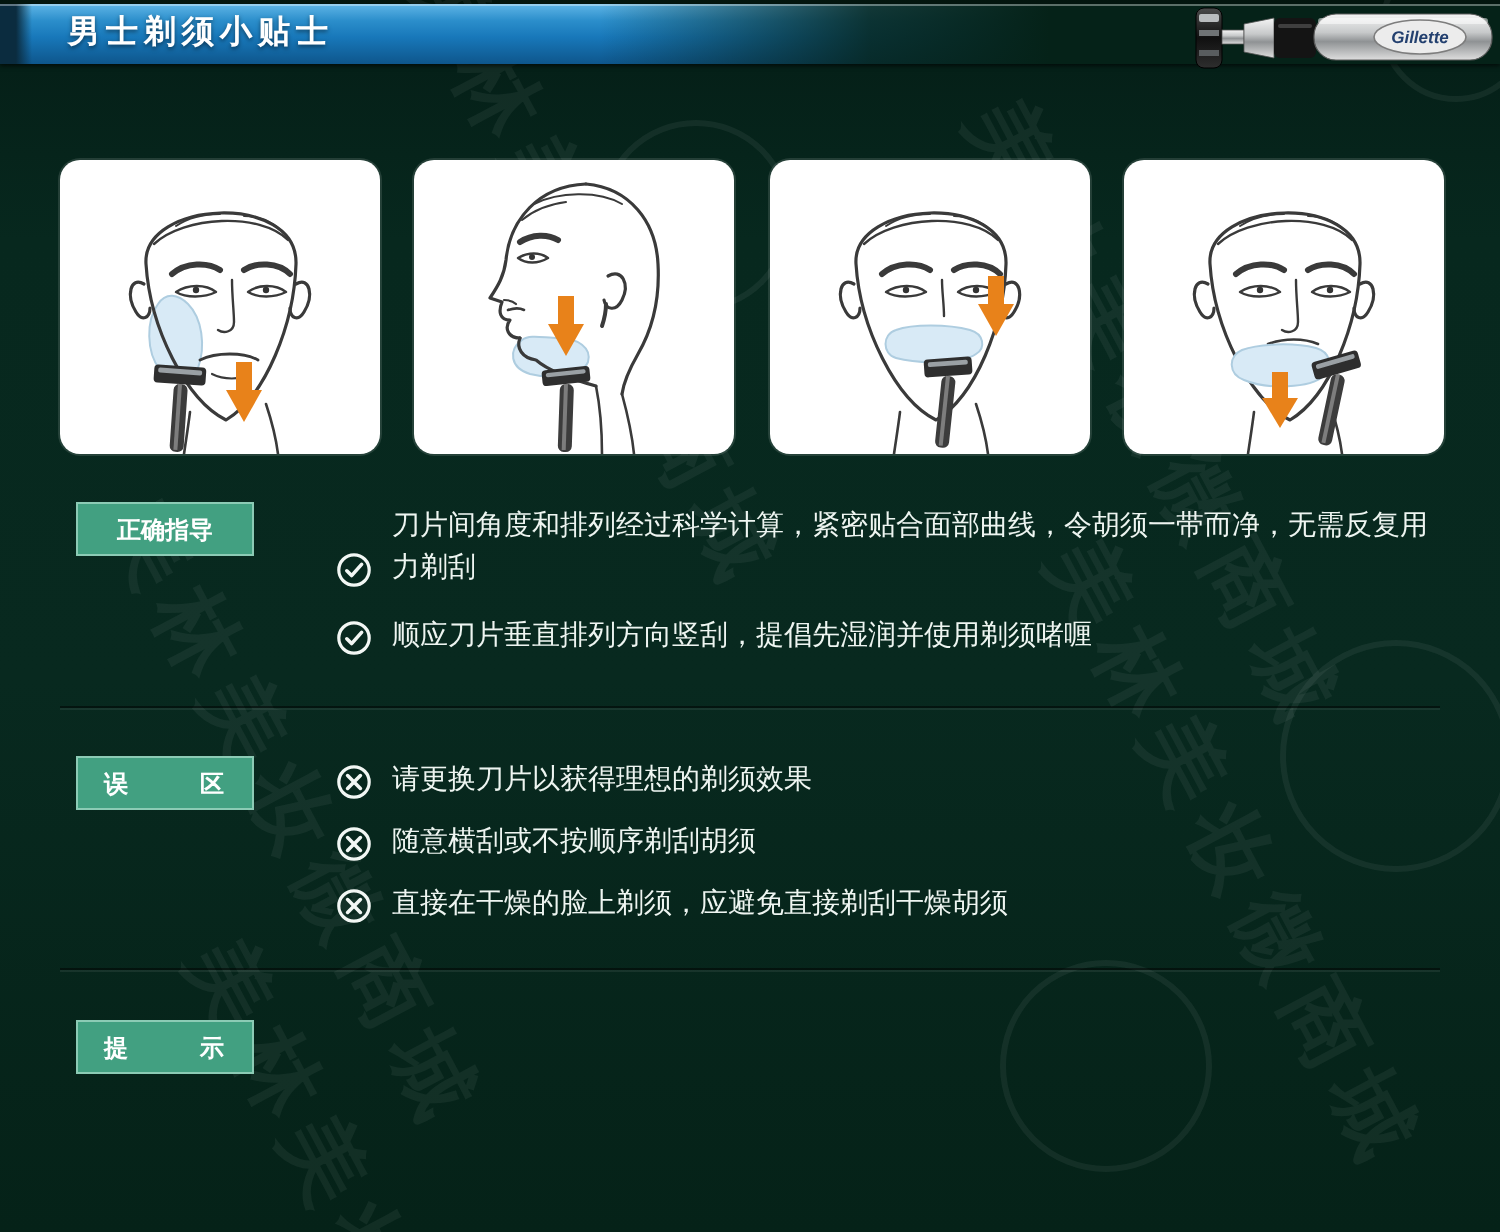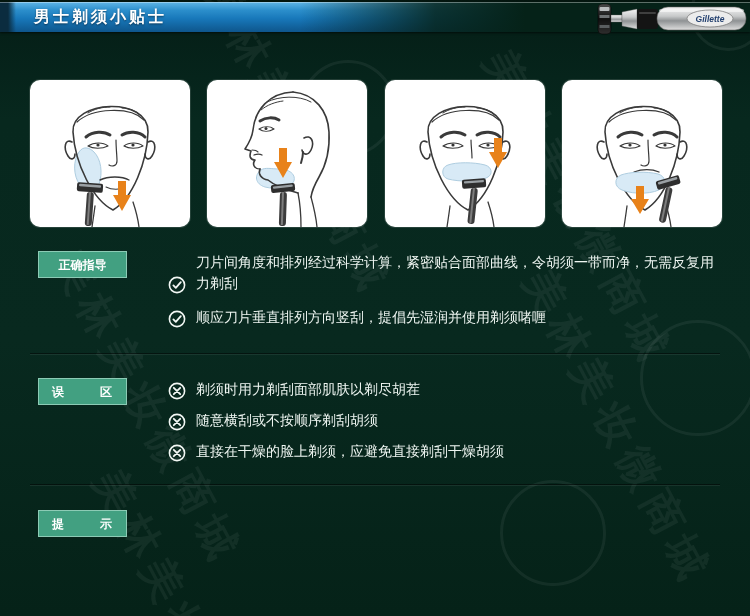--- a/index.html
+++ b/index.html
@@ -272,21 +272,21 @@
   <div class="section sec2">
     <div class="label-box label-spread">误区</div>
     <div class="items">
       <div class="item">
         <span class="ic">
           <svg viewBox="0 0 18 18">
               <circle cx="9" cy="9" r="7.6" fill="none" stroke="#f2f7f4" stroke-width="1.6"></circle>
               <path d="M5.8,5.8 L12.2,12.2 M12.2,5.8 L5.8,12.2" stroke="#f2f7f4" stroke-width="1.8" stroke-linecap="round"></path>
             </svg>
         </span>
-        <span>剃须时用力剃刮面部肌肤以剃尽胡茬</span>
+        <span>请更换刀片以获得理想的剃须效果</span>
       </div>
       <div class="item">
         <span class="ic">
           <svg viewBox="0 0 18 18">
               <circle cx="9" cy="9" r="7.6" fill="none" stroke="#f2f7f4" stroke-width="1.6"></circle>
               <path d="M5.8,5.8 L12.2,12.2 M12.2,5.8 L5.8,12.2" stroke="#f2f7f4" stroke-width="1.8" stroke-linecap="round"></path>
             </svg>
         </span>
         <span>随意横刮或不按顺序剃刮胡须</span>
       </div>

